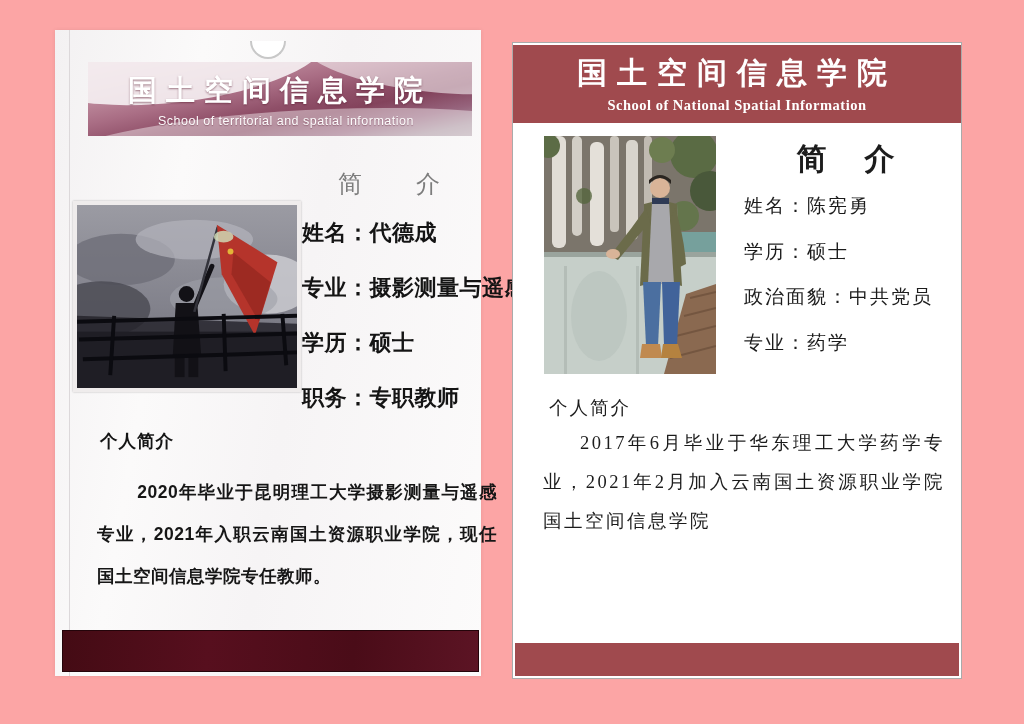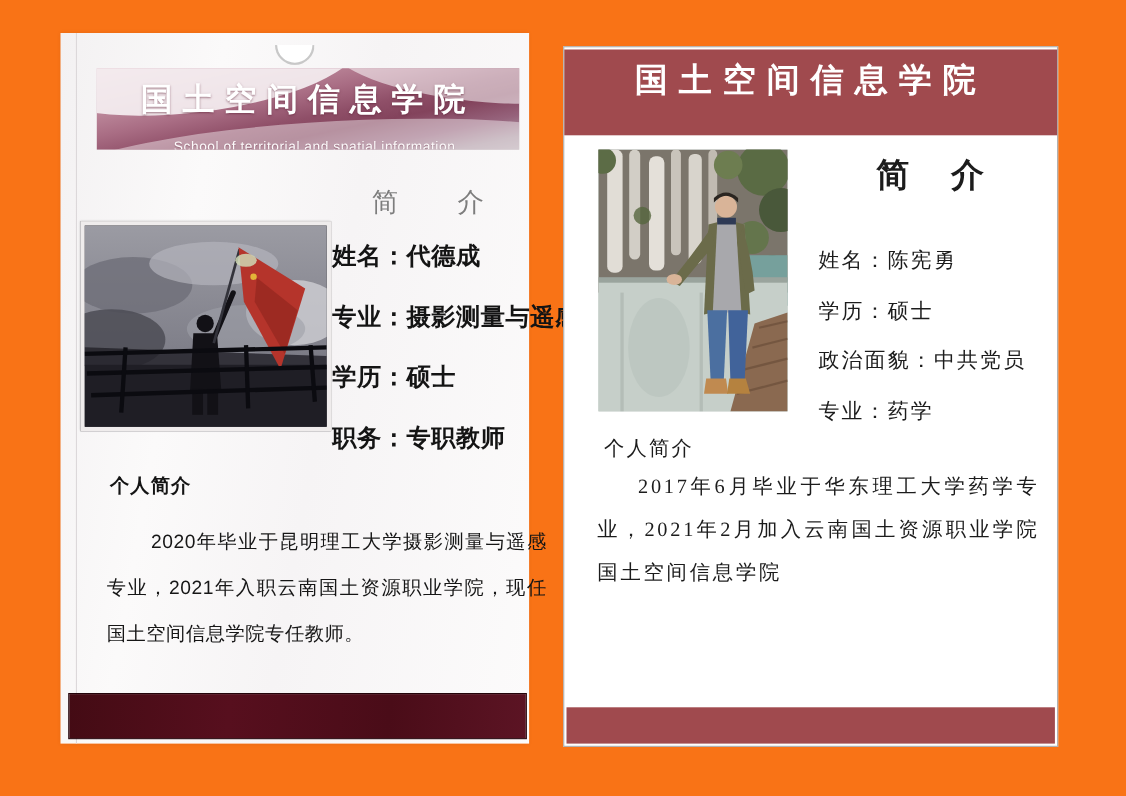--- a/index.html
+++ b/index.html
@@ -1,18 +1,18 @@
 <!DOCTYPE html>
 <html><head>
 <meta charset="utf-8">
 <style>
   * { margin:0; padding:0; box-sizing:border-box; }
   html,body { width:1024px; height:724px; background:#ffffff; overflow:hidden;
               font-family:"Liberation Sans","DejaVu Sans",sans-serif; }
-  .canvas { position:relative; width:1024px; height:724px; background:#f97316; }
+  .canvas { position:relative; width:1024px; height:724px; background:#fca5a5; }
 
   
   .left-card { position:absolute; left:55px; top:30px; width:426px; height:646px;
                background:linear-gradient(100deg,#f3f1f2 0%,#fbfafa 28%,#f6f4f5 55%,#fcfbfb 100%);
                box-shadow:0 0 4px rgba(0,0,0,0.08); }
   .sleeve-edge { position:absolute; left:14px; top:0; bottom:0; width:1px; background:#dcd8da; }
   .sleeve-notch { position:absolute; left:50%; top:11px; transform:translateX(-50%);
                   width:36px; height:18px; border:2px solid #c8c8c8; border-top:none;
                   border-radius:0 0 36px 36px; background:#ffffff; }
 
@@ -20,36 +20,36 @@
                  background:linear-gradient(168deg,#d8afbc 0%,#c493a4 20%,#a96d84 40%,#8f4f68 55%,#83435c 66%,#96637c 80%,#ab94a0 92%,#b6a5ae 100%); }
   .swoosh-a { position:absolute; left:-60px; top:-52px; width:300px; height:92px; background:#f6f1f3;
               border-radius:50%; transform:rotate(-7deg); opacity:.9; }
   .swoosh-b { position:absolute; right:-90px; top:-40px; width:260px; height:70px; background:rgba(255,255,255,.55);
               border-radius:50%; transform:rotate(6deg); }
   .swoosh-c { position:absolute; left:-40px; bottom:-58px; width:520px; height:84px; background:rgba(255,255,255,.42);
               border-radius:50%; transform:rotate(-3deg); }
   .left-banner-inner { position:relative; text-align:center; padding-top:9px; }
   .left-banner-title { color:#ffffff; font-size:29px; font-weight:bold; letter-spacing:9px;
                        text-shadow:0 1px 2px rgba(90,30,50,.55); white-space:nowrap; }
-  .left-banner-sub { color:#fdfbfc; font-size:12.5px; margin-top:15px; letter-spacing:.5px;
+  .left-banner-sub { color:#fdfbfc; font-size:12.5px; margin-top:3px; letter-spacing:.5px;
                      text-shadow:0 1px 1px rgba(90,30,50,.4);padding-left:12px; }
 
   .left-intro { position:absolute; left:283px; top:138px; font-size:24px; color:#7d7d7d;
                 letter-spacing:2px; white-space:nowrap; }
 
   .left-photo { position:absolute; left:18px; top:171px; width:228px; height:191px;
                 border:4px solid #efecec; background:#3a3a40; box-shadow:0 0 2px rgba(0,0,0,.25); }
   .left-photo svg { display:block; width:100%; height:100%; }
 
   .left-fields { position:absolute; left:247px; top:188px; }
   .left-field-row { font-size:22px; font-weight:bold; color:#141414; margin-bottom:25px;
                     white-space:nowrap; letter-spacing:.5px; }
 
   .left-bio-heading { position:absolute; left:45px; top:399px; font-size:17.5px; font-weight:bold; color:#141414; letter-spacing:1px; }
-  .left-bio { position:absolute; left:42px; top:441px; width:400px; font-size:17.5px; font-weight:normal;
+  .left-bio { position:absolute; left:42px; top:441px; width:400px; font-size:17.5px; font-weight:bold;
               color:#161616; line-height:42px; text-indent:2.3em; letter-spacing:.5px; text-align:justify; }
 
   .left-footer-bar { position:absolute; left:7px; top:600px; width:417px; height:42px;
                      background:linear-gradient(95deg,#440b14 0%,#570f1e 35%,#4a0c18 70%,#5c1424 100%);
                      border:1px solid #24040a; }
 
   
   .right-card { position:absolute; left:512px; top:42px; width:450px; height:637px;
                 background:#ffffff; border:1px solid #aaaaaa;
                 font-family:"Liberation Serif","DejaVu Serif",serif; }
@@ -57,21 +57,21 @@
   .right-header-title { color:#ffffff; font-size:30px; font-weight:bold; letter-spacing:10px;
                         padding-top:8px; white-space:nowrap; }
   .right-header-sub { color:#ffffff; font-size:14.5px; font-weight:bold; margin-top:3px; letter-spacing:.5px; }
 
   .right-photo { position:absolute; left:31px; top:93px; width:172px; height:238px; background:#b9c3bd; }
   .right-photo svg { display:block; width:100%; height:100%; }
 
   .right-intro { position:absolute; left:232px; top:96px; width:205px; text-align:center;
                  font-size:30px; font-weight:bold; color:#1c1c1c; letter-spacing:4px; white-space:nowrap; }
 
-  .right-fields { position:absolute; left:231px; top:150px;margin-top:31px; }
+  .right-fields { position:absolute; left:231px; top:150px; }
   .right-field-row { font-size:19px; color:#1c1c1c; margin-bottom:19.5px; white-space:nowrap; letter-spacing:2px; }
 
   .right-bio-heading { position:absolute; left:36px; top:352px; font-size:18.5px; color:#1c1c1c; letter-spacing:2px; }
   .right-bio { position:absolute; left:30px; top:381px; width:402px; font-size:18.5px; color:#1c1c1c;
                line-height:39px; letter-spacing:2.5px; text-indent:2em; text-align:justify; }
 
   .right-footer-bar { position:absolute; left:2px; bottom:2px; width:444px; height:33px; background:#a04a4e; }
 </style>
 </head>
 <body>
@@ -145,20 +145,21 @@
 
     <div class="left-bio-heading">个人简介</div>
     <div class="left-bio">2020年毕业于昆明理工大学摄影测量与遥感专业，2021年入职云南国土资源职业学院，现任国土空间信息学院专任教师。</div>
 
     <div class="left-footer-bar"></div>
   </div>
 
   <div class="right-card">
     <div class="right-header">
       <div class="right-header-title">国土空间信息学院</div>
+      <div class="right-header-sub">School of National Spatial Information</div>
     </div>
 
     <div class="right-photo">
       <svg viewBox="0 0 172 238" preserveAspectRatio="none">
         <rect x="0" y="0" width="172" height="130" fill="#7b756b"></rect>
         <g>
           <rect x="8" y="0" width="14" height="112" rx="6" fill="#ece9e2" opacity=".9"></rect>
           <rect x="28" y="0" width="10" height="100" rx="5" fill="#e2ded6" opacity=".85"></rect>
           <rect x="46" y="6" width="14" height="104" rx="6" fill="#efece5" opacity=".9"></rect>
           <rect x="66" y="0" width="9" height="96" rx="4" fill="#ddd8cf" opacity=".8"></rect>

